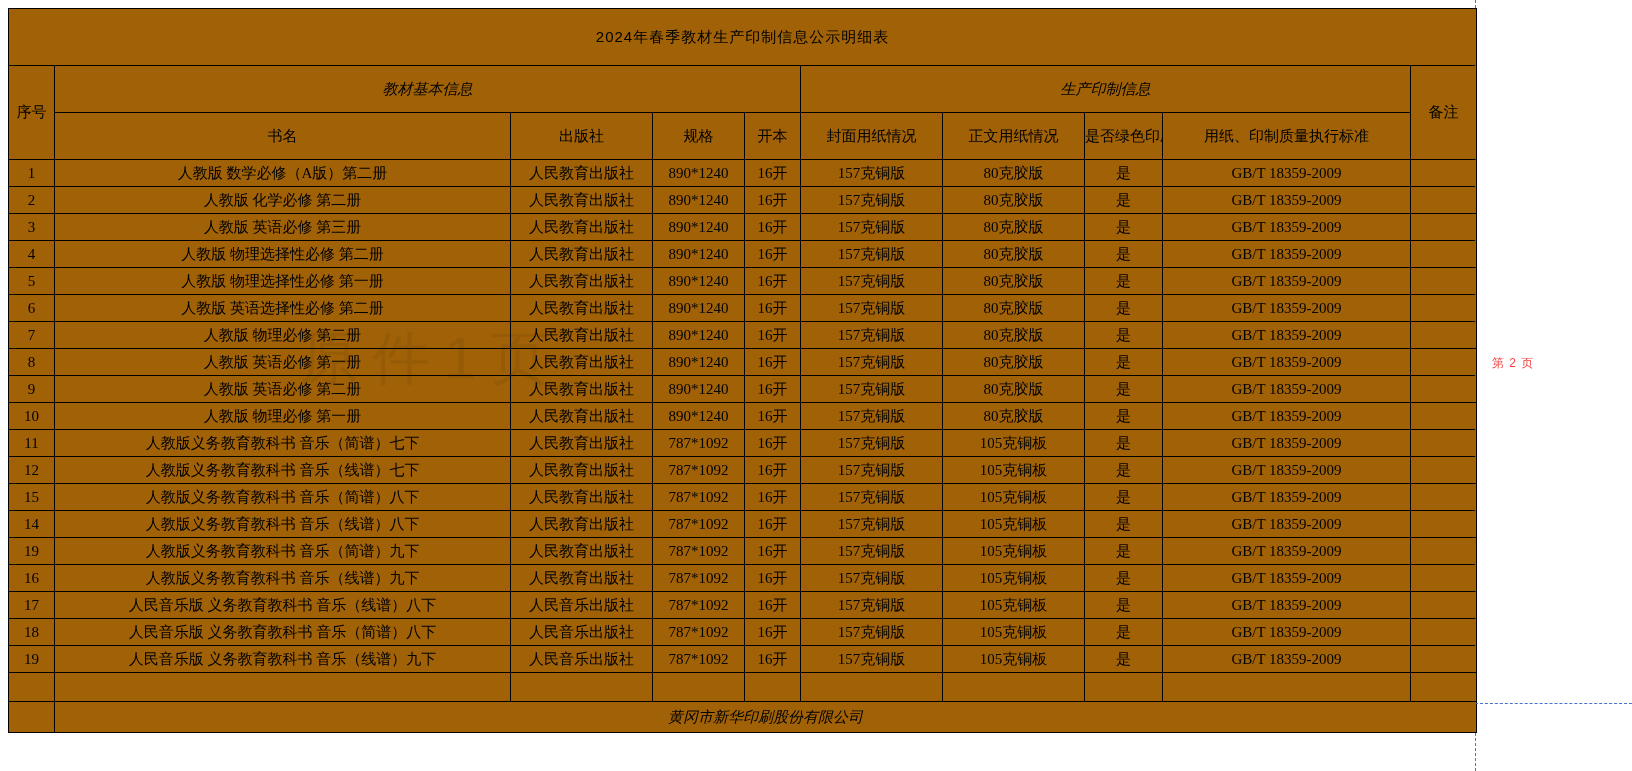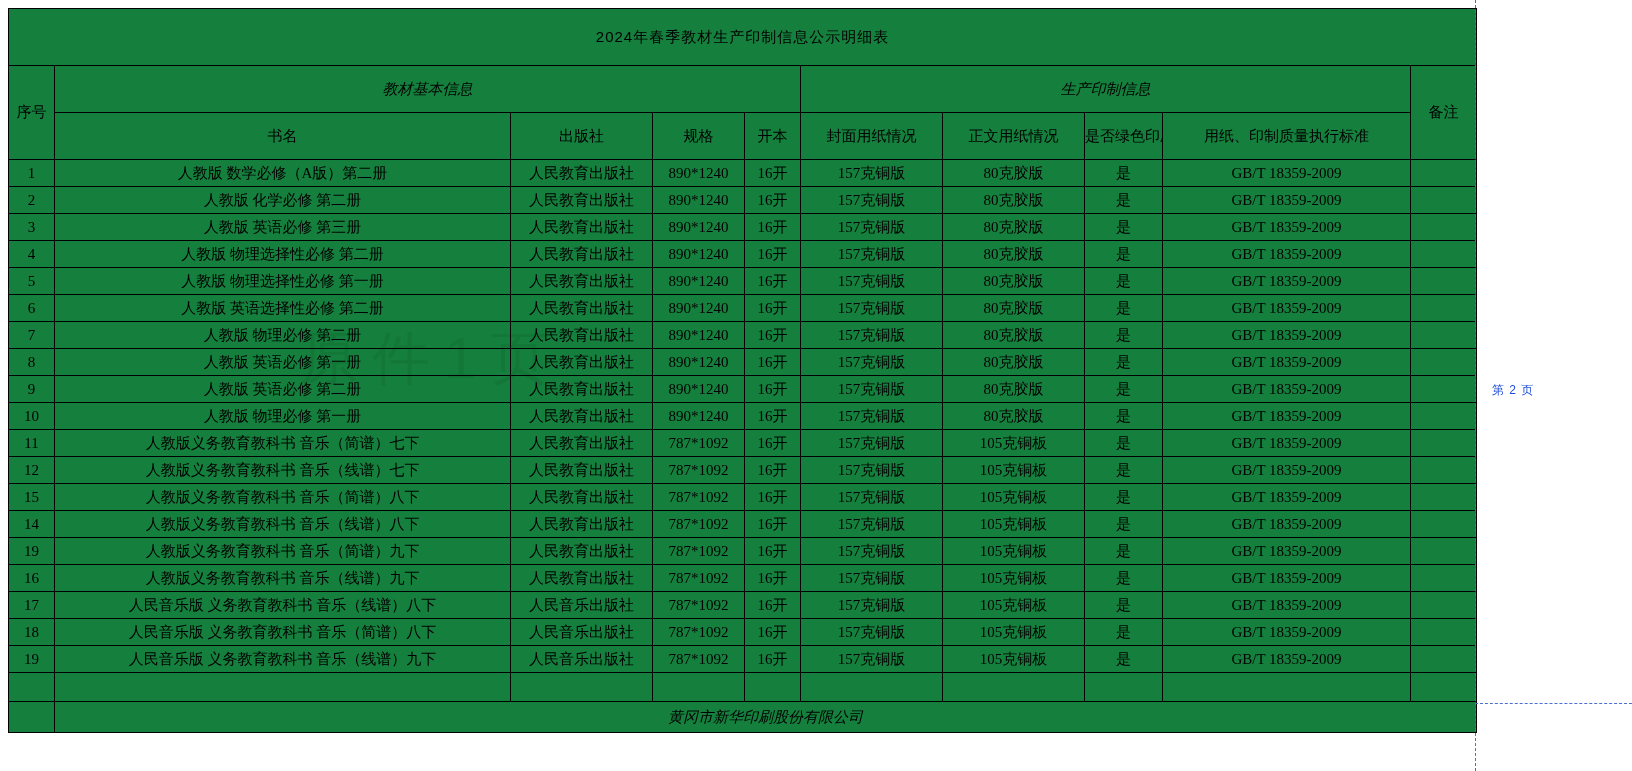--- a/index.html
+++ b/index.html
@@ -20,21 +20,21 @@
     left: 8px;
     top: 8px;
     width: 1468px;
     height: 749px;
     box-sizing: border-box;
   }
   table.main {
     border-collapse: collapse;
     table-layout: fixed;
     width: 1468px;
-    background: #15803d;
+    background: #a16207;
   }
   table.main td, table.main th {
     border: 1px solid #000000;
     padding: 0;
     text-align: center;
     vertical-align: middle;
     font-weight: normal;
     font-size: 15px;
     line-height: 1.1;
     white-space: nowrap;
@@ -98,23 +98,23 @@
     position: absolute;
     left: 1475px;
     top: 703px;
     width: 157px;
     height: 0;
     border-top: 1px dashed #4a6fd0;
   }
   #page-number {
     position: absolute;
     left: 1492px;
-    top: 382px;
+    top: 355px;
     font-size: 12px;
-    color: #1d4ed8;
+    color: #ef4444;
     font-family: "Liberation Sans", "DejaVu Sans", sans-serif;
     letter-spacing: 1px;
   }
   
   #watermark {
     position: absolute;
     left: 300px;
     top: 320px;
     width: 420px;
     height: 110px;

